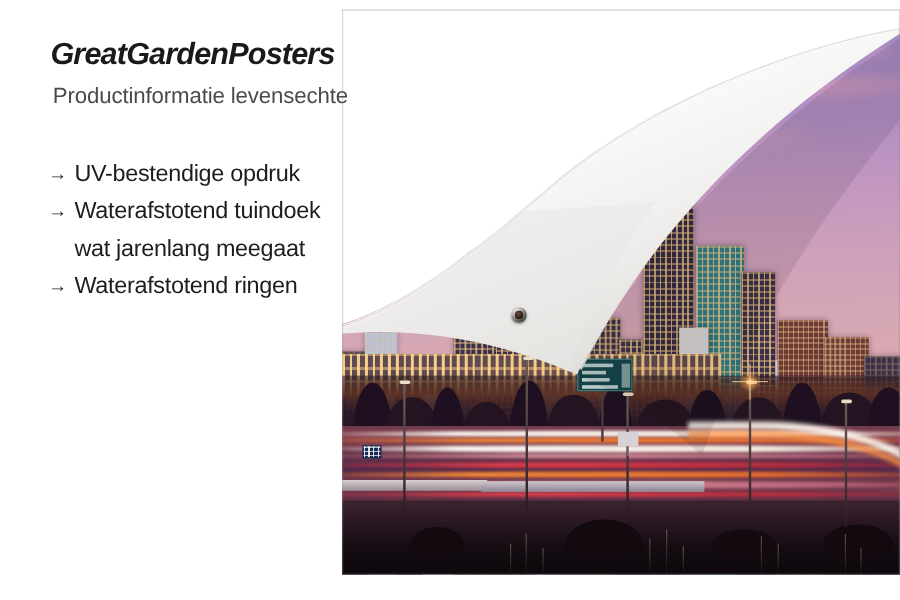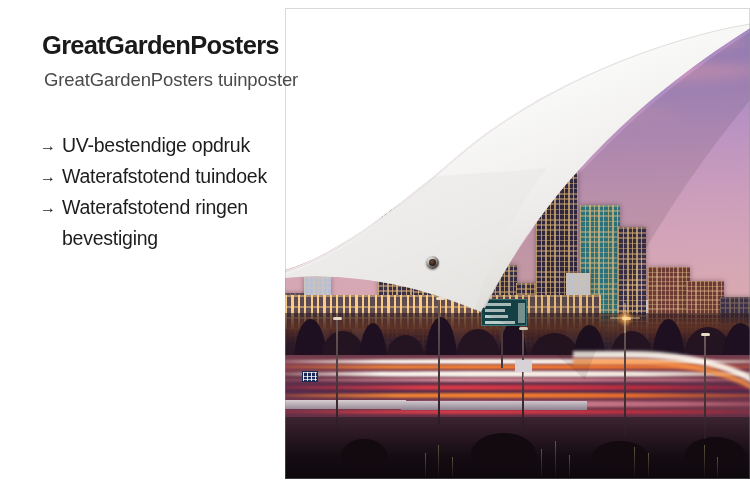--- a/index.html
+++ b/index.html
@@ -15,20 +15,21 @@
   
   .info-panel {
     position:absolute; left:0; top:0; width:300px; height:500px;
     z-index:40;
   }
   .brand-title {
     position:absolute; left:42px; top:31px;
     font-size:25.5px; font-weight:bold; letter-spacing:-0.7px;
     color:#1a1a1a; white-space:nowrap;
     font-family:"Liberation Sans", sans-serif;
+    font-style:italic;
   }
   .brand-subtitle {
     position:absolute; left:44px; top:69px;
     font-size:18.5px; font-weight:400; letter-spacing:-0.1px;
     color:#4a4a4a; white-space:nowrap;
   }
   .feature-list {
     position:absolute; left:40px; top:130px; width:265px;
     list-style:none;
   }
@@ -333,43 +334,43 @@
 </style>
 </head>
 <body>
 
 <div id="page">
 
   <div class="info-panel">
 
     <div class="brand-title">GreatGardenPosters</div>
 
-    <div class="brand-subtitle">GreatGardenPosters tuinposter</div>
+    <div class="brand-subtitle">Productinformatie levensechte</div>
 
     <ul class="feature-list">
 
       <li class="feature-item">
         <span class="feature-arrow">→</span>
         <span class="feature-text">
           <span class="ln">UV-bestendige opdruk</span>
         </span>
       </li>
 
       <li class="feature-item">
         <span class="feature-arrow">→</span>
         <span class="feature-text">
           <span class="ln">Waterafstotend tuindoek</span>
+          <span class="ln indent">wat jarenlang meegaat</span>
         </span>
       </li>
 
       <li class="feature-item">
         <span class="feature-arrow">→</span>
         <span class="feature-text">
           <span class="ln">Waterafstotend ringen</span>
-          <span class="ln indent">bevestiging</span>
         </span>
       </li>
 
     </ul>
   </div>
 
   <div class="poster-wrap">
     <div class="poster-photo">
 
       <div class="sky">

